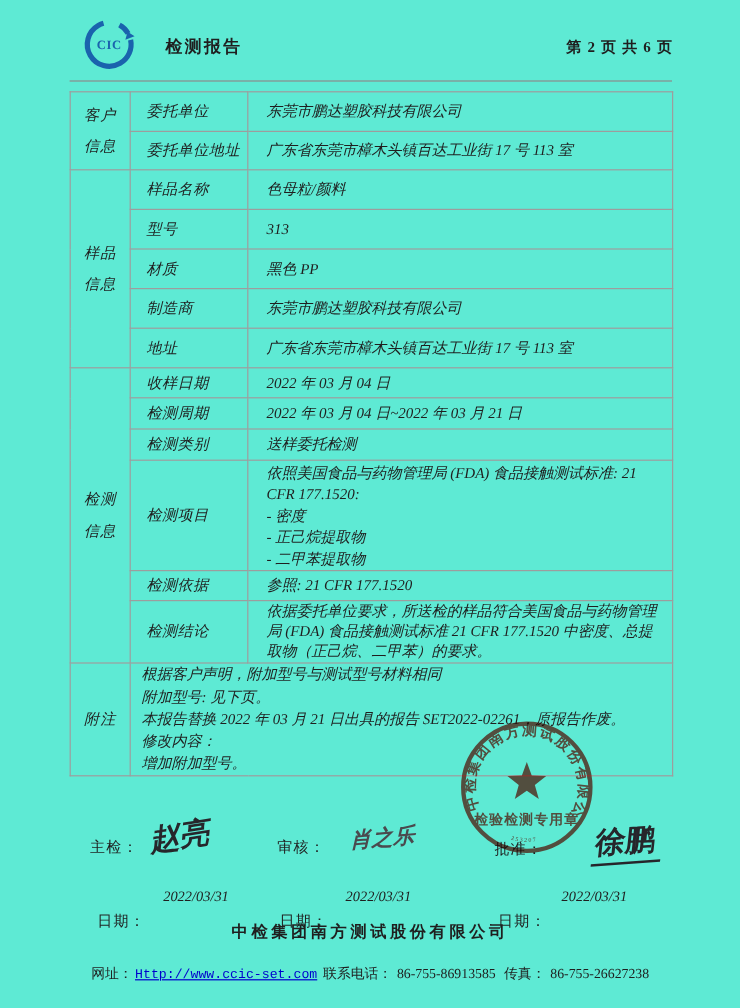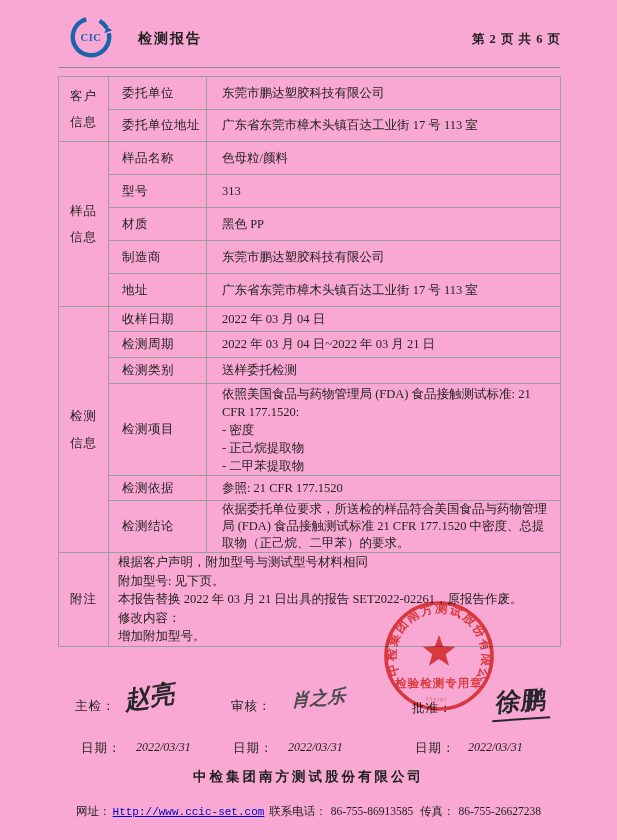--- a/index.html
+++ b/index.html
@@ -1,47 +1,47 @@
 <!DOCTYPE html>
 <html><head>
 <meta charset="utf-8">
 <style>
   * { margin:0; padding:0; box-sizing:border-box; }
   html,body { background:#ffffff; }
   body { font-family:"Liberation Serif","DejaVu Serif",serif; color:#1f1f1f; }
-  .page { position:relative; width:617px; height:840px; background:#f9a8d4; overflow:hidden; }
+  .page { position:relative; width:617px; height:840px; background:#5eead4; overflow:hidden; }
 
   
   .logo { position:absolute; left:62px; top:13px; width:58px; height:48px; }
   .hdr-title { position:absolute; left:138px; top:30px; font-size:14px; font-weight:bold; letter-spacing:2px; }
   .hdr-no { position:absolute; left:233px; top:31px; font-size:12.5px; font-weight:bold; }
   .hdr-page { position:absolute; right:56px; top:31px; font-size:12.5px; font-weight:bold; letter-spacing:1px; }
   .hdr-rule { position:absolute; left:58px; top:67px; width:502px; height:0; border-top:1.5px solid #8c8c8c; }
 
   
-  table.rep { position:absolute; left:58px; top:76px; width:502px; border-collapse:collapse; table-layout:fixed; }
+  table.rep { position:absolute; left:58px; top:76px; width:502px; border-collapse:collapse; table-layout:fixed;font-style:italic; }
   table.rep td { border:1px solid #9d9d9d; font-size:12.5px; vertical-align:middle; }
   td.sec { text-align:center; }
   td.sec div { white-space:pre-line; line-height:2.1; letter-spacing:1px; }
   td.lbl { padding-left:13px; letter-spacing:0.5px; }
   td.val { padding-left:15px; padding-right:8px; }
   td.val .ln { line-height:18px; }
   td.notes-cell { padding-left:9px; padding-right:8px; }
   td.notes-cell .ln { line-height:18.5px; }
   .wrapv { line-height:17px; }
   .r33{height:33px}.r32{height:32px}.r25{height:25px}.r26{height:26px}
   .r92{height:92px}.r49{height:49px}.r93{height:93px}
 
   
   .sig-label { position:absolute; font-size:12.5px; letter-spacing:1px; }
   .sig-name { position:absolute; font-weight:bold; color:#26262b; white-space:nowrap; }
   .sig-1 { left:126px; top:680px; font-size:25px; transform:rotate(-9deg) skewX(-14deg); }
   .sig-2 { left:293px; top:686px; font-size:18px; color:#4a4a4e; transform:rotate(-5deg) skewX(-18deg); }
   .sig-3 { left:494px; top:684px; font-size:25px; transform:rotate(-4deg) skewX(-10deg); border-bottom:2px solid #26262b; padding:0 6px 1px 2px; }
-  .date-label { position:absolute; top:740px; font-size:12.5px; letter-spacing:1px; }
+  .date-label { position:absolute; top:760px; font-size:12.5px; letter-spacing:1px; }
   .date-val { position:absolute; top:740px; font-size:12px;font-style:italic; }
 
   
   svg.stamp { position:absolute; left:380px; top:597px; width:118px; height:118px; opacity:0.9; mix-blend-mode:multiply; }
 
   
   .f-company { position:absolute; left:0; width:617px; top:768px; text-align:center; font-weight:bold; font-size:13.5px; letter-spacing:3px; }
   .f-line1 { position:absolute; left:0; width:617px; top:789px; text-align:center; font-size:11.5px; }
   .f-line2 { position:absolute; left:0; width:617px; top:804px; text-align:center; font-size:11.5px; }
   .f-line1 span, .f-line2 span { margin:0 2px; }

